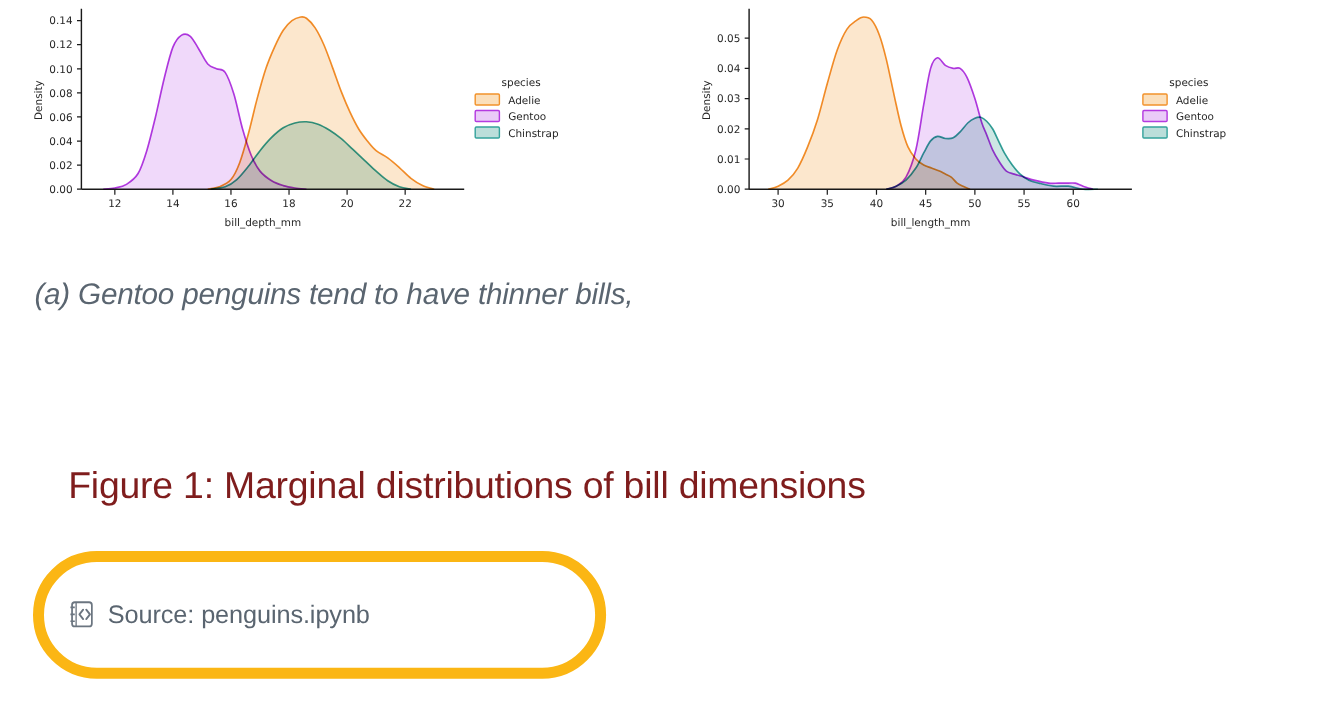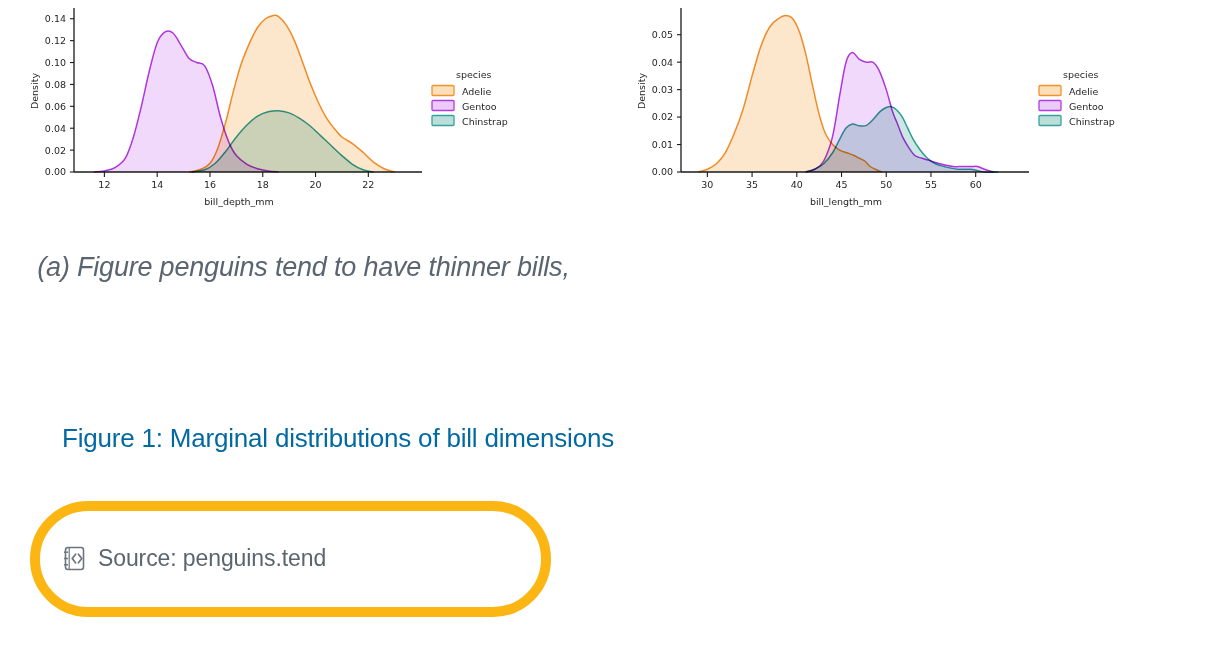--- a/index.html
+++ b/index.html
@@ -52,22 +52,22 @@
     line-height: 1.45;
     color: #5a6570;
     letter-spacing: -0.2px;
   }
 
   
   .figure-title {
     position: absolute;
     left: 62px;
     top: 423px;
-    font-size: 26px;
-    color: #0369a1;
+    font-size: 34px;
+    color: #7f1d1d;
     letter-spacing: -0.2px;
     white-space: nowrap;
   }
 
   
   .source-block {
     position: absolute;
     left: 62px;
     top: 545px;
     display: flex;
@@ -158,21 +158,21 @@
           </g>
           <text x="456" y="78" text-anchor="start" class="legend-title">species</text>
           <rect x="432" y="85.5" width="22" height="10" rx="1" fill="#FAD9AF" fill-opacity="0.85" stroke="#F2922B" stroke-width="1.3"></rect>
           <text x="462" y="94.5" text-anchor="start" class="legend-label">Adelie</text>
           <rect x="432" y="100.5" width="22" height="10" rx="1" fill="#E6C2F7" fill-opacity="0.85" stroke="#B43BE0" stroke-width="1.3"></rect>
           <text x="462" y="109.5" text-anchor="start" class="legend-label">Gentoo</text>
           <rect x="432" y="115.5" width="22" height="10" rx="1" fill="#AFD8D4" fill-opacity="0.85" stroke="#35A39C" stroke-width="1.3"></rect>
           <text x="462" y="124.5" text-anchor="start" class="legend-label">Chinstrap</text>
         </svg>
     </div>
-    <div class="subcaption">(a) Figure penguins tend to have thinner bills,</div>
+    <div class="subcaption">(a) Gentoo penguins tend to have thinner bills,</div>
   </div>
 
   <div class="subfigure">
     <div class="plot-wrap">
       <svg class="plot-svg" id="chart-1" width="607" height="215" viewBox="0 0 607 215">
           <line x1="74" y1="172" x2="422" y2="172" stroke="#1a1a1a" stroke-width="1.3"></line>
           <line x1="74" y1="8" x2="74" y2="172" stroke="#1a1a1a" stroke-width="1.3"></line>
           <line x1="70" y1="172" x2="74" y2="172" stroke="#1a1a1a" stroke-width="1.1"></line>
           <text x="66" y="175.4" text-anchor="end" class="tick-label">0.00</text>
           <line x1="70" y1="144.54237288135593" x2="74" y2="144.54237288135593" stroke="#1a1a1a" stroke-width="1.1"></line>
@@ -227,16 +227,16 @@
 <div class="source-block">
   <svg class="source-icon" viewBox="0 0 25 27">
     <rect x="3.5" y="2.5" width="18" height="22" rx="2.5" ry="2.5" fill="none" stroke="#6b7580" stroke-width="1.6"></rect>
     <line x1="7.2" y1="2.8" x2="7.2" y2="24.2" stroke="#6b7580" stroke-width="1.2"></line>
     <line x1="2.0" y1="7.2" x2="6.0" y2="7.2" stroke="#6b7580" stroke-width="1.5"></line>
     <line x1="2.0" y1="13.5" x2="6.0" y2="13.5" stroke="#6b7580" stroke-width="1.5"></line>
     <line x1="2.0" y1="19.8" x2="6.0" y2="19.8" stroke="#6b7580" stroke-width="1.5"></line>
     <path d="M13.6 9.2 L10.2 13.5 L13.6 17.8" fill="none" stroke="#6b7580" stroke-width="1.7" stroke-linecap="round" stroke-linejoin="round"></path>
     <path d="M16.4 9.2 L19.8 13.5 L16.4 17.8" fill="none" stroke="#6b7580" stroke-width="1.7" stroke-linecap="round" stroke-linejoin="round"></path>
   </svg>
-  <span class="source-text">Source: penguins.tend</span>
+  <span class="source-text">Source: penguins.ipynb</span>
 </div>
 
 <div class="highlight-ring"></div>
 
 </body></html>

